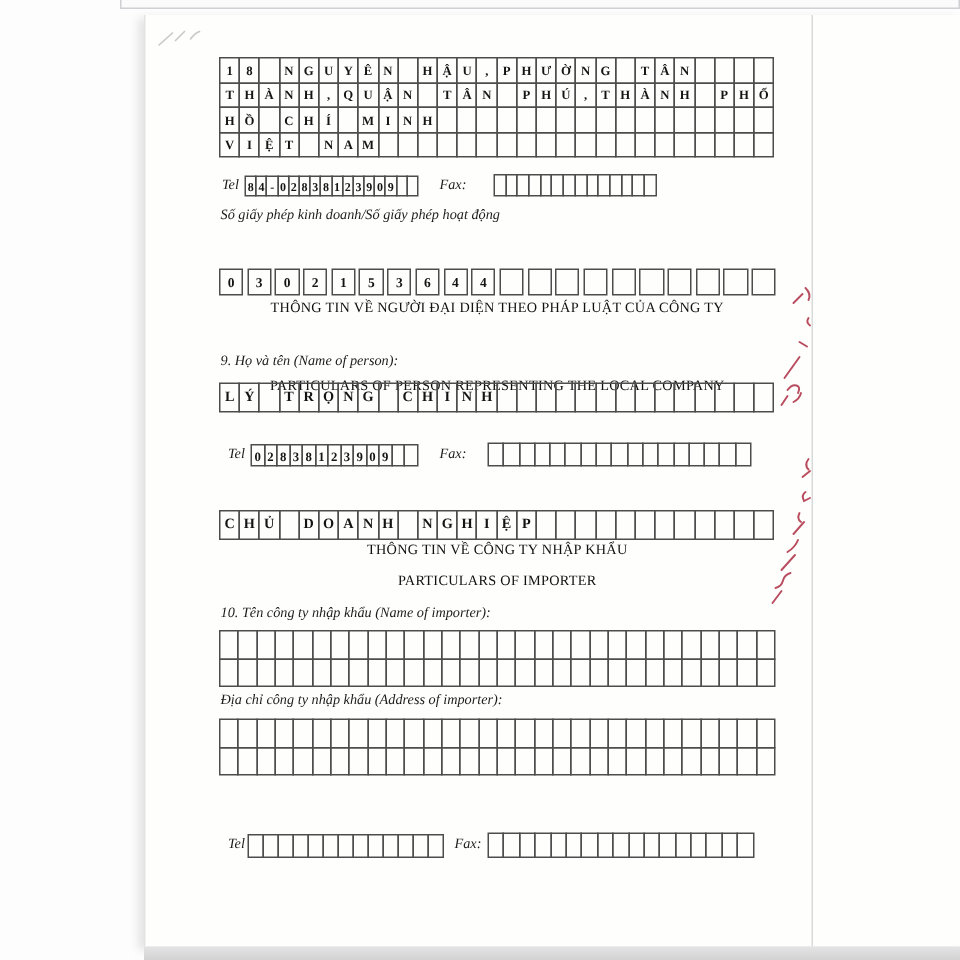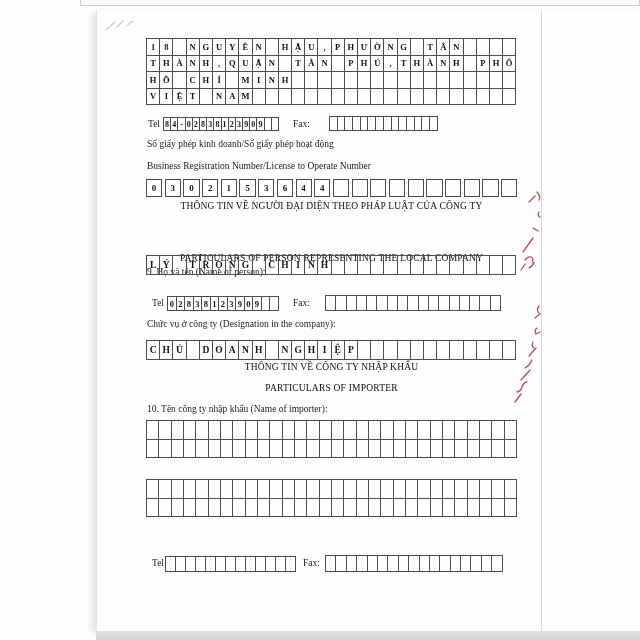--- a/index.html
+++ b/index.html
@@ -7,21 +7,21 @@
        font-family:"Liberation Serif",serif;}
   .photo{position:absolute;inset:0;background:#fdfdfd;}
   .prev-page-edge{position:absolute;left:80px;top:0;width:560px;height:6px;
        background:#fbfbfb;border:1px solid #cfcfd4;border-top:none;box-sizing:border-box;}
   .page{position:absolute;left:96px;top:10px;width:544px;height:621px;background:#fefefd;
        box-shadow:-4px 2px 6px rgba(0,0,0,0.10);border-left:1px solid #e3e3e3;}
   .bottom-band{position:absolute;left:96px;top:631px;width:544px;height:9px;
        background:linear-gradient(#e4e4e4,#d2d2d2);}
   .fold-line{position:absolute;left:444px;top:0;width:1px;height:100%;background:#d9d9d9;}
 
-  .lab{position:absolute;font-size:9.5px;color:#1c1c1c;white-space:nowrap;}
+  .lab{position:absolute;font-size:9.5px;color:#1c1c1c;white-space:nowrap;font-style:italic;}
   .head{position:absolute;left:49px;width:371px;text-align:center;font-weight:normal;
         font-size:9.5px;color:#101010;letter-spacing:.2px;white-space:nowrap;}
 
   .grid{position:absolute;}
   .grow{display:flex;}
   .grow:not(:first-child){margin-top:-1px;}
   .cgrid .cell{box-sizing:border-box;width:var(--cw);height:var(--ch);
       border:1px solid #4d4d4d;display:flex;align-items:center;justify-content:center;
       font-weight:bold;font-size:var(--fs);color:#141414;background:transparent;}
   .cgrid .cell:not(:first-child){margin-left:-1px;}
@@ -205,21 +205,20 @@
           <span class="cell"></span>
           <span class="cell"></span>
           <span class="cell"></span>
           <span class="cell"></span>
           <span class="cell"></span>
           <span class="cell"></span>
         </div>
       </div>
 
     <div class="lab" style="left:50px;top:129px;text-align:right;">Số giấy phép kinh doanh/Số giấy phép hoạt động</div>
-    <div class="lab" style="left:50px;top:151px;">Business Registration Number/License to Operate Number</div>
     <div class="grid ggrid" style="left:49px;top:169px;--cw:16.2px;--ch:18px;--fs:9px;">
         <div class="grow">
           <span class="cell">0</span>
           <span class="cell">3</span>
           <span class="cell">0</span>
           <span class="cell">2</span>
           <span class="cell">1</span>
           <span class="cell">5</span>
           <span class="cell">3</span>
           <span class="cell">6</span>
@@ -234,21 +233,21 @@
           <span class="cell"></span>
           <span class="cell"></span>
           <span class="cell"></span>
           <span class="cell"></span>
         </div>
       </div>
 
     <div class="head" style="top:191px;">THÔNG TIN VỀ NGƯỜI ĐẠI DIỆN THEO PHÁP LUẬT CỦA CÔNG TY</div>
     <div class="head" style="top:203px;margin-top:40px;">PARTICULARS OF PERSON REPRESENTING THE LOCAL COMPANY</div>
 
-    <div class="lab" style="left:50px;top:226px;margin-top:31px;">9. Họ và tên (Name of person):</div>
+    <div class="lab" style="left:50px;top:226px;">9. Họ và tên (Name of person):</div>
     <div class="grid cgrid" style="left:49px;top:245px;--cw:14.2px;--ch:20px;--fs:9.5px;">
         <div class="grow">
           <span class="cell">L</span>
           <span class="cell">Ý</span>
           <span class="cell"></span>
           <span class="cell">T</span>
           <span class="cell">R</span>
           <span class="cell">Ọ</span>
           <span class="cell">N</span>
           <span class="cell">G</span>
@@ -309,21 +308,20 @@
           <span class="cell"></span>
           <span class="cell"></span>
           <span class="cell"></span>
           <span class="cell"></span>
           <span class="cell"></span>
           <span class="cell"></span>
           <span class="cell"></span>
         </div>
       </div>
 
-    <div class="lab" style="left:50px;top:309px;">Chức vụ ở công ty (Designation in the company):</div>
     <div class="grid cgrid" style="left:49px;top:330px;--cw:14.2px;--ch:20px;--fs:9.5px;">
         <div class="grow">
           <span class="cell">C</span>
           <span class="cell">H</span>
           <span class="cell">Ủ</span>
           <span class="cell"></span>
           <span class="cell">D</span>
           <span class="cell">O</span>
           <span class="cell">A</span>
           <span class="cell">N</span>
@@ -414,20 +412,21 @@
           <span class="cell"></span>
           <span class="cell"></span>
           <span class="cell"></span>
           <span class="cell"></span>
           <span class="cell"></span>
           <span class="cell"></span>
           <span class="cell"></span>
         </div>
       </div>
 
+    <div class="lab" style="left:50px;top:452px;">Địa chỉ công ty nhập khẩu (Address of importer):</div>
     <div class="grid cgrid" style="left:49px;top:469px;--cw:13.33px;--ch:19.5px;--fs:9px;">
         <div class="grow">
           <span class="cell"></span>
           <span class="cell"></span>
           <span class="cell"></span>
           <span class="cell"></span>
           <span class="cell"></span>
           <span class="cell"></span>
           <span class="cell"></span>
           <span class="cell"></span>

